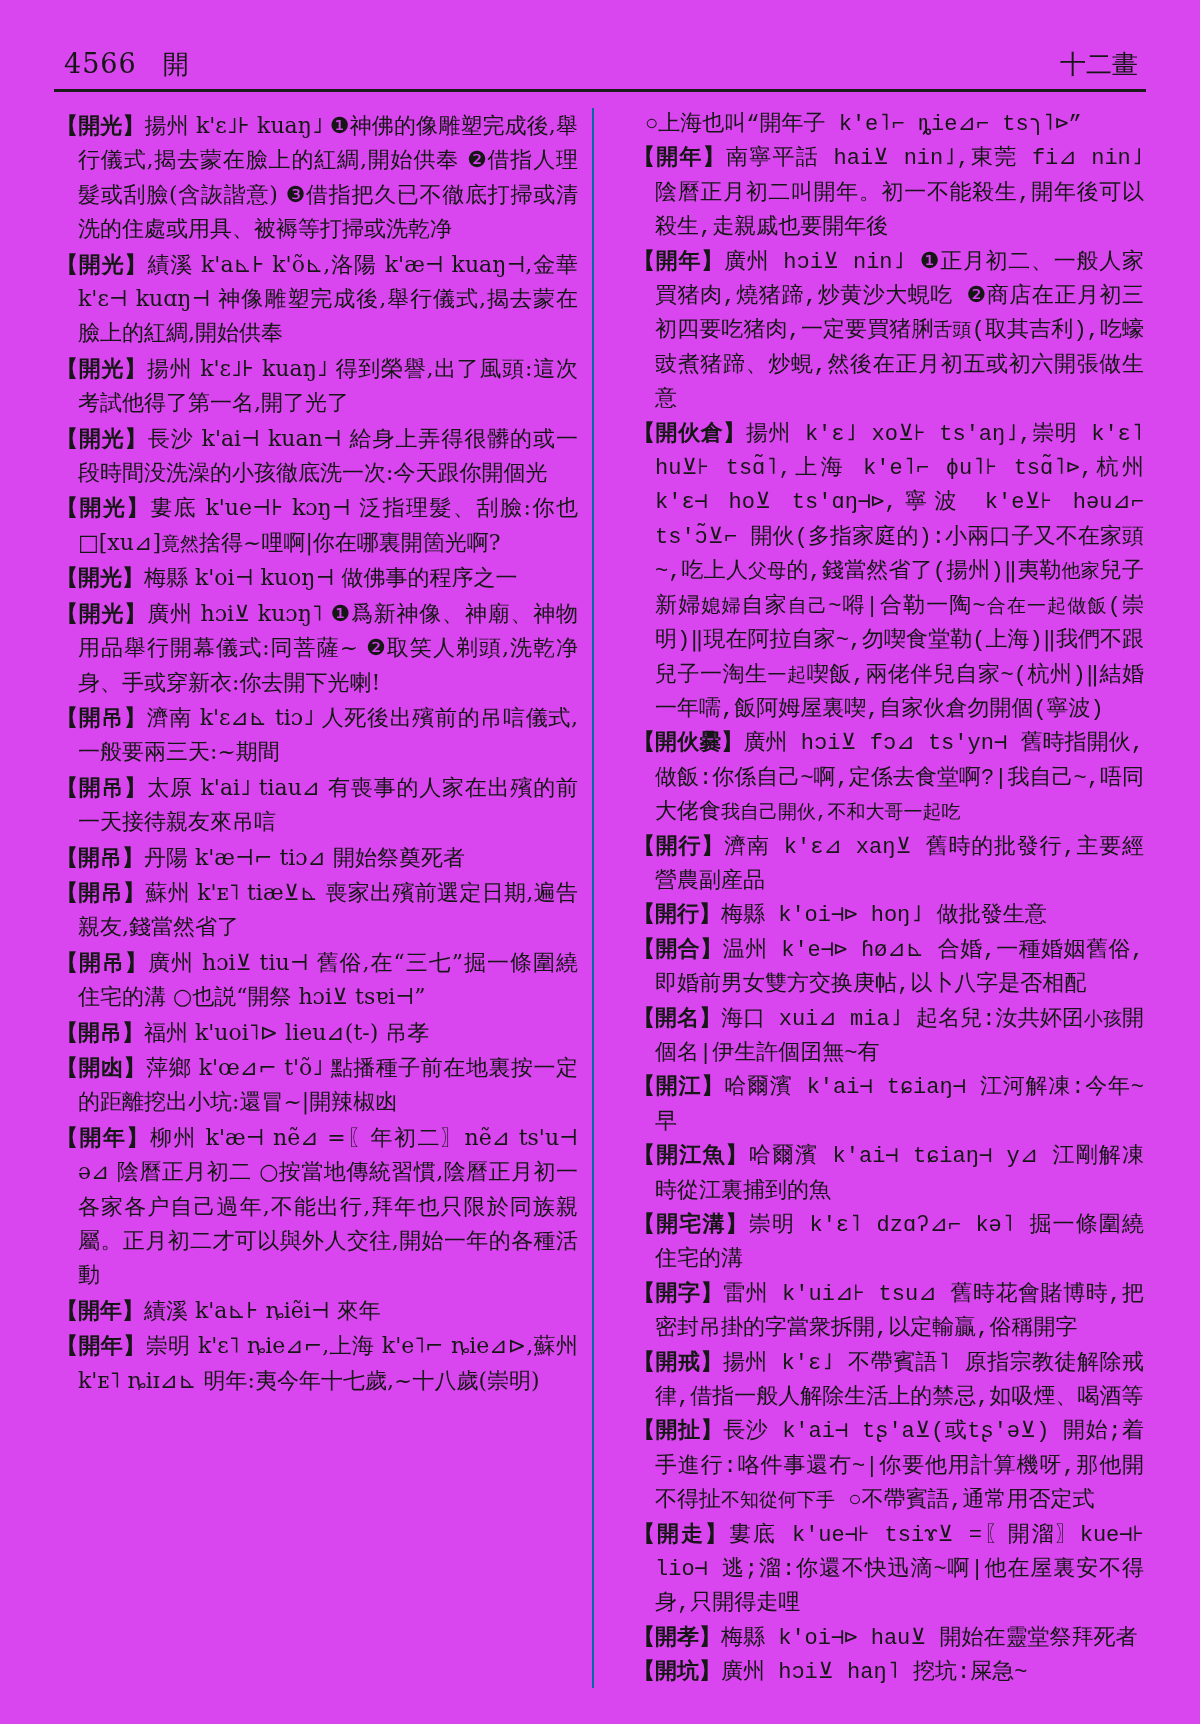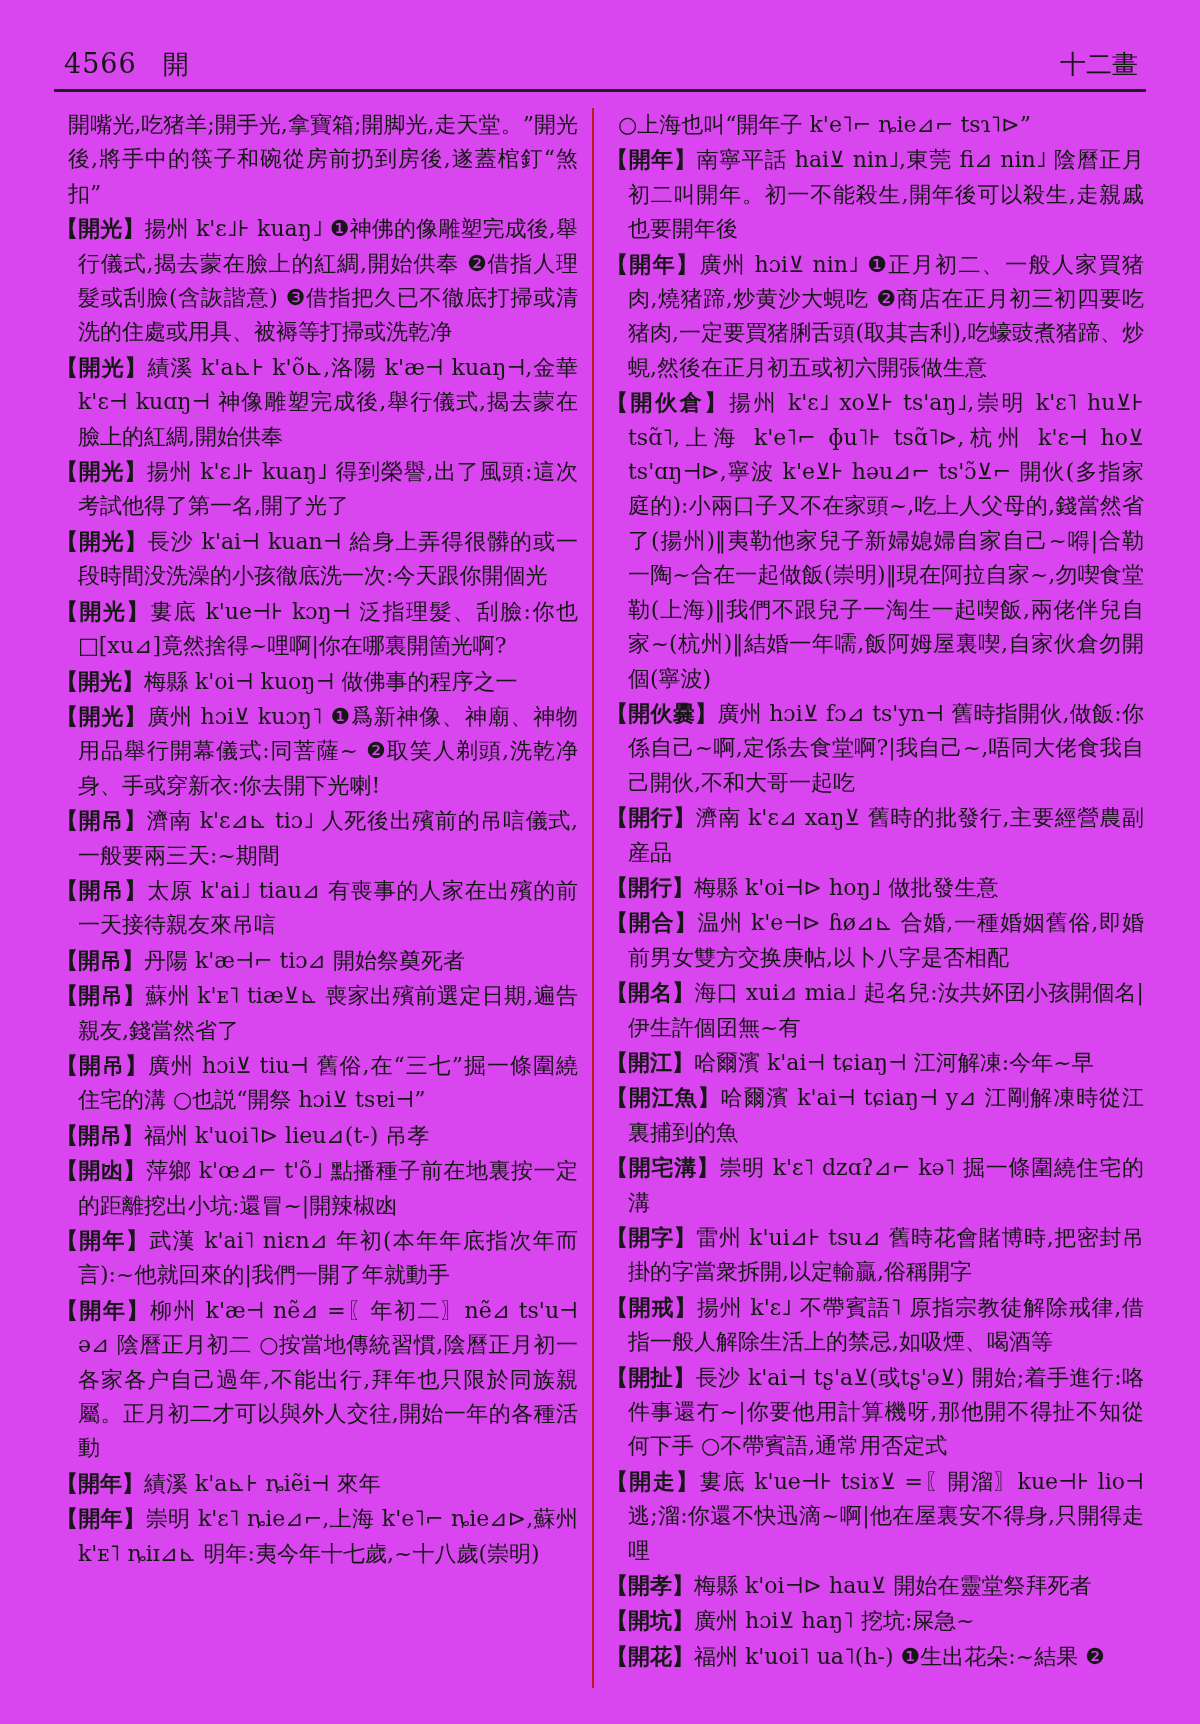--- a/index.html
+++ b/index.html
@@ -14,60 +14,58 @@
   }
   .header-left { display:flex; gap:26px; align-items:flex-end; }
   .page-num { font-size:27px; letter-spacing:1px; }
   .rule { margin:0 54px; border-top:3px solid #1c1c1c; }
   .columns {
     display:flex; padding:16px 56px 0 56px; height:1580px;
     box-sizing:content-box; align-items:stretch; overflow:hidden;
   }
   .col { box-sizing:border-box; overflow:hidden; }
   .col-left  { width:536px; padding-right:14px; }
-  .col-right { width:552px; border-left:2px solid #b91c1c; padding-left:12px; }
+  .col-right { width:552px; border-left:2px solid #0369a1; padding-left:39px;font-family:Liberation Mono, monospace; }
   p.entry, p.cont {
     margin:0; font-size:22px; line-height:34.4px;
     text-align:justify; text-justify:inter-ideograph;
   }
   p.entry { padding-left:1em; text-indent:-1em; }
   p.cont  { padding-left:0.55em; }
   .head { font-weight:bold; }
-  .sm { font-size:22px; }
+  .sm { font-size:19px; }
 </style>
 </head>
 <body>
 
 <div class="page">
   <div class="header">
     <div class="header-left">
       <span class="page-num">4566</span>
       <span class="radical">開</span>
     </div>
     <div class="header-right">十二畫</div>
   </div>
   <div class="rule"></div>
   <div class="columns">
     <div class="col col-left">
-        <p class="cont"><span>開嘴光,吃猪羊;開手光,拿寶箱;開脚光,走天堂。”開光後,將手中的筷子和碗從房前扔到房後,遂蓋棺釘“煞扣”</span></p>
         <p class="entry"><span class="head">【開光】</span><span>揚州 k'ɛ˩⊦ kuaŋ˩ ❶神佛的像雕塑完成後,舉行儀式,揭去蒙在臉上的紅綢,開始供奉 ❷借指人理髮或刮臉(含詼諧意) ❸借指把久已不徹底打掃或清洗的住處或用具、被褥等打掃或洗乾净</span></p>
         <p class="entry"><span class="head">【開光】</span><span>績溪 k'a⊾⊦ k'õ⊾,洛陽 k'æ⊣ kuaŋ⊣,金華 k'ɛ⊣ kuɑŋ⊣ 神像雕塑完成後,舉行儀式,揭去蒙在臉上的紅綢,開始供奉</span></p>
         <p class="entry"><span class="head">【開光】</span><span>揚州 k'ɛ˩⊦ kuaŋ˩ 得到榮譽,出了風頭:這次考試他得了第一名,開了光了</span></p>
         <p class="entry"><span class="head">【開光】</span><span>長沙 k'ai⊣ kuan⊣ 給身上弄得很髒的或一段時間没洗澡的小孩徹底洗一次:今天跟你開個光</span></p>
         <p class="entry"><span class="head">【開光】</span><span>婁底 k'ue⊣⊦ kɔŋ⊣ 泛指理髮、刮臉:你也□[xu⊿]</span><span class="sm">竟然</span><span>捨得~哩啊|你在哪裏開箇光啊?</span></p>
         <p class="entry"><span class="head">【開光】</span><span>梅縣 k'oi⊣ kuoŋ⊣ 做佛事的程序之一</span></p>
         <p class="entry"><span class="head">【開光】</span><span>廣州 hɔi⊻ kuɔŋ˥ ❶爲新神像、神廟、神物用品舉行開幕儀式:同菩薩~ ❷取笑人剃頭,洗乾净身、手或穿新衣:你去開下光喇!</span></p>
         <p class="entry"><span class="head">【開吊】</span><span>濟南 k'ɛ⊿⊾ tiɔ˩ 人死後出殯前的吊唁儀式,一般要兩三天:~期間</span></p>
         <p class="entry"><span class="head">【開吊】</span><span>太原 k'ai˩ tiau⊿ 有喪事的人家在出殯的前一天接待親友來吊唁</span></p>
         <p class="entry"><span class="head">【開吊】</span><span>丹陽 k'æ⊣⌐ tiɔ⊿ 開始祭奠死者</span></p>
         <p class="entry"><span class="head">【開吊】</span><span>蘇州 k'ᴇ˥ tiæ⊻⊾ 喪家出殯前選定日期,遍告親友,錢當然省了</span></p>
         <p class="entry"><span class="head">【開吊】</span><span>廣州 hɔi⊻ tiu⊣ 舊俗,在“三七”掘一條圍繞住宅的溝 ○也説“開祭 hɔi⊻ tsɐi⊣”</span></p>
         <p class="entry"><span class="head">【開吊】</span><span>福州 k'uoi˥⊳ lieu⊿(t-) 吊孝</span></p>
         <p class="entry"><span class="head">【開凼】</span><span>萍鄉 k'œ⊿⌐ t'õ˩ 點播種子前在地裏按一定的距離挖出小坑:還冒~|開辣椒凼</span></p>
-        <p class="entry"><span class="head">【開年】</span><span>武漢 k'ai˥ niɛn⊿ 年初(本年年底指次年而言):~他就回來的|我們一開了年就動手</span></p>
         <p class="entry"><span class="head">【開年】</span><span>柳州 k'æ⊣ nẽ⊿ =〖年初二〗nẽ⊿ ts'u⊣ ə⊿ 陰曆正月初二 ○按當地傳統習慣,陰曆正月初一各家各户自己過年,不能出行,拜年也只限於同族親屬。正月初二才可以與外人交往,開始一年的各種活動</span></p>
         <p class="entry"><span class="head">【開年】</span><span>績溪 k'a⊾⊦ ȵiẽi⊣ 來年</span></p>
         <p class="entry"><span class="head">【開年】</span><span>崇明 k'ɛ˥ ȵie⊿⌐,上海 k'e˥⌐ ȵie⊿⊳,蘇州 k'ᴇ˥ ȵiɪ⊿⊾ 明年:夷今年十七歲,~十八歲(崇明)</span></p>
       </div>
     <div class="col col-right">
         <p class="cont"><span>○上海也叫“開年子 k'e˥⌐ ȵie⊿⌐ tsɿ˥⊳”</span></p>
         <p class="entry"><span class="head">【開年】</span><span>南寧平話 hai⊻ nin˩,東莞 fi⊿ nin˩ 陰曆正月初二叫開年。初一不能殺生,開年後可以殺生,走親戚也要開年後</span></p>
         <p class="entry"><span class="head">【開年】</span><span>廣州 hɔi⊻ nin˩ ❶正月初二、一般人家買猪肉,燒猪蹄,炒黄沙大蜆吃 ❷商店在正月初三初四要吃猪肉,一定要買猪脷</span><span class="sm">舌頭</span><span>(取其吉利),吃蠔豉煮猪蹄、炒蜆,然後在正月初五或初六開張做生意</span></p>
         <p class="entry"><span class="head">【開伙倉】</span><span>揚州 k'ɛ˩ xo⊻⊦ ts'aŋ˩,崇明 k'ɛ˥ hu⊻⊦ tsɑ̃˥,上海 k'e˥⌐ ɸu˥⊦ tsɑ̃˥⊳,杭州 k'ɛ⊣ ho⊻ ts'ɑŋ⊣⊳,寧波 k'e⊻⊦ həu⊿⌐ ts'ɔ̃⊻⌐ 開伙(多指家庭的):小兩口子又不在家頭~,吃上人</span><span class="sm">父母</span><span>的,錢當然省了(揚州)‖夷勒</span><span class="sm">他家</span><span>兒子新婦</span><span class="sm">媳婦</span><span>自家</span><span class="sm">自己</span><span>~嘚|合勒一陶~</span><span class="sm">合在一起做飯</span><span>(崇明)‖現在阿拉自家~,勿喫食堂勒(上海)‖我們不跟兒子一淘生</span><span class="sm">一起</span><span>喫飯,兩佬伴兒自家~(杭州)‖結婚一年嚅,飯阿姆屋裏喫,自家伙倉勿開個(寧波)</span></p>
         <p class="entry"><span class="head">【開伙爨】</span><span>廣州 hɔi⊻ fɔ⊿ ts'yn⊣ 舊時指開伙,做飯:你係自己~啊,定係去食堂啊?|我自己~,唔同大佬食</span><span class="sm">我自己開伙,不和大哥一起吃</span></p>

